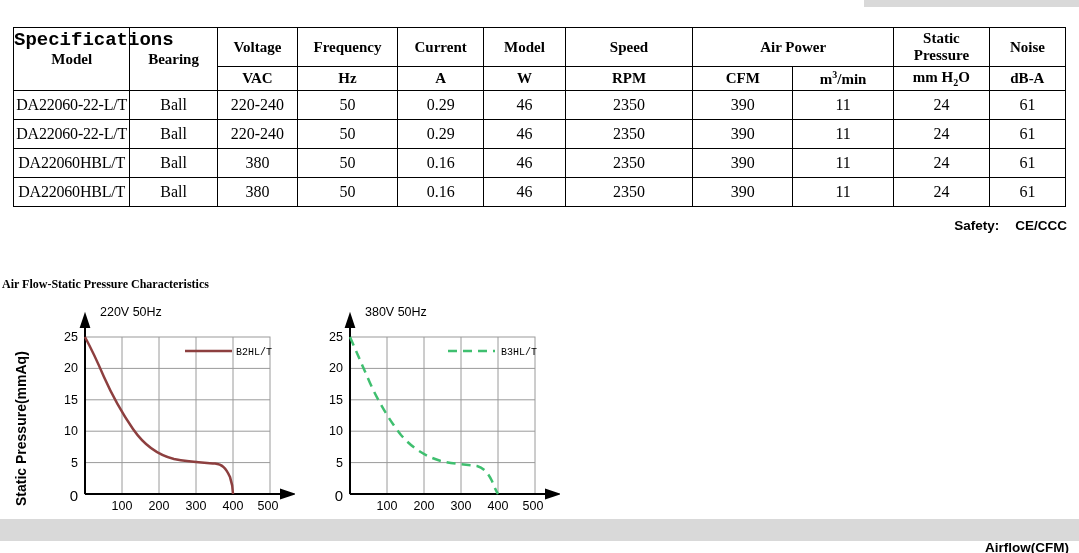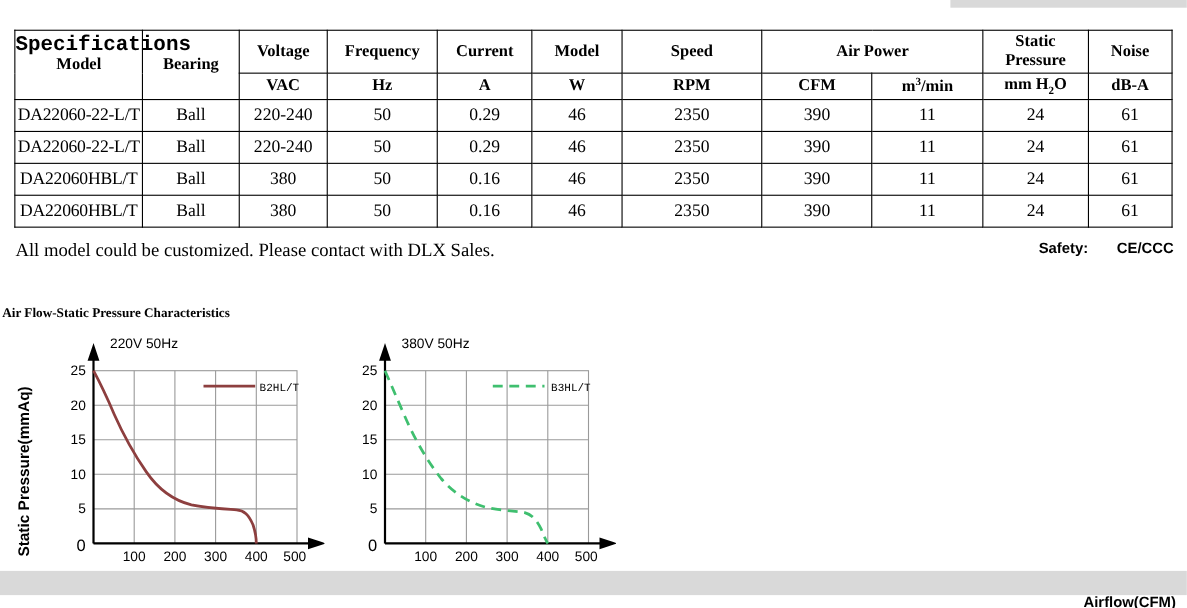--- a/index.html
+++ b/index.html
@@ -73,21 +73,21 @@
   }
   #safety {
     position: absolute;
     right: 12px;
     top: 218px;
     font-family: "Liberation Sans", sans-serif;
     font-size: 13.5px;
     font-weight: bold;
     white-space: nowrap;
   }
-  #safety .lbl { margin-right: 26px; }
+  #safety .lbl { margin-right: 16px; }
 
   
   #chart-section-title {
     position: absolute;
     left: 2px;
     top: 277px;
     font-family: "Liberation Serif", serif;
     font-size: 12px;
     font-weight: bold;
   }
@@ -258,21 +258,20 @@
         <td>390</td>
         <td>11</td>
         <td>24</td>
         <td>61</td>
       </tr>
     </tbody>
   </table>
 </div>
 
 <div id="notes">
-  <div>All model could be customized. Please contact with DLX Sales.</div>
 </div>
 
 <div id="safety">
   <span class="lbl">Safety:</span><span>CE/CCC</span>
 </div>
 
 <div id="chart-section-title">Air Flow-Static Pressure Characteristics</div>
 
 <div id="y-axis-label">
   <span id="y-axis-label-inner">Static Pressure(mmAq)</span>

